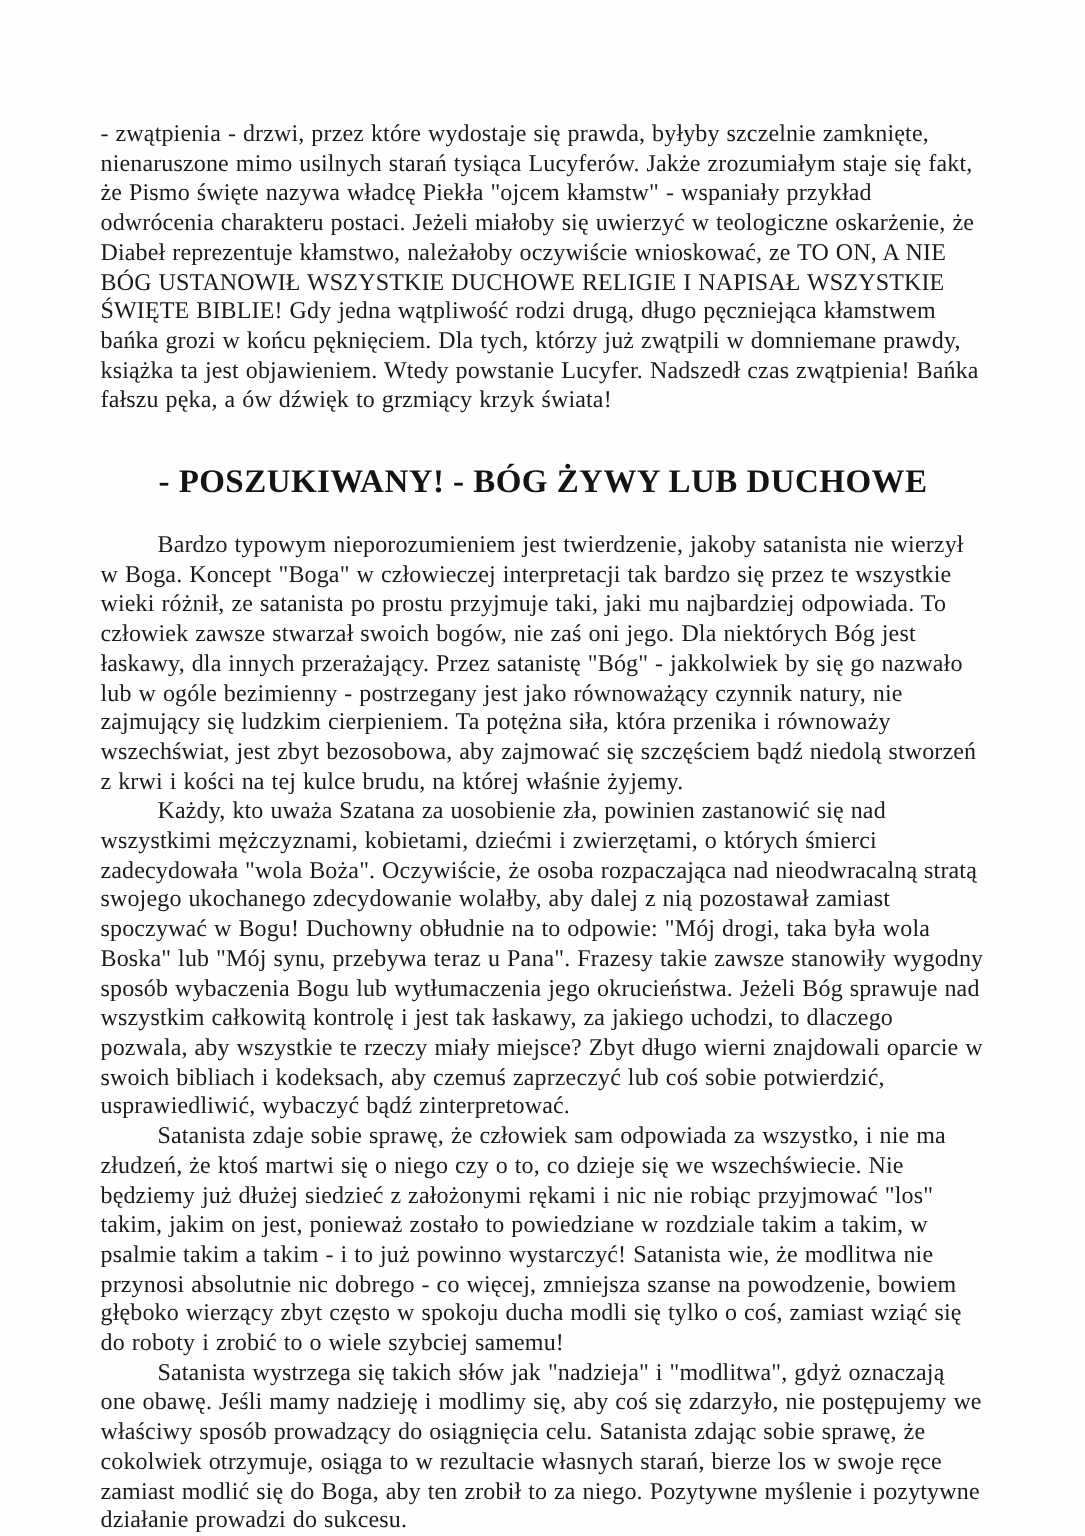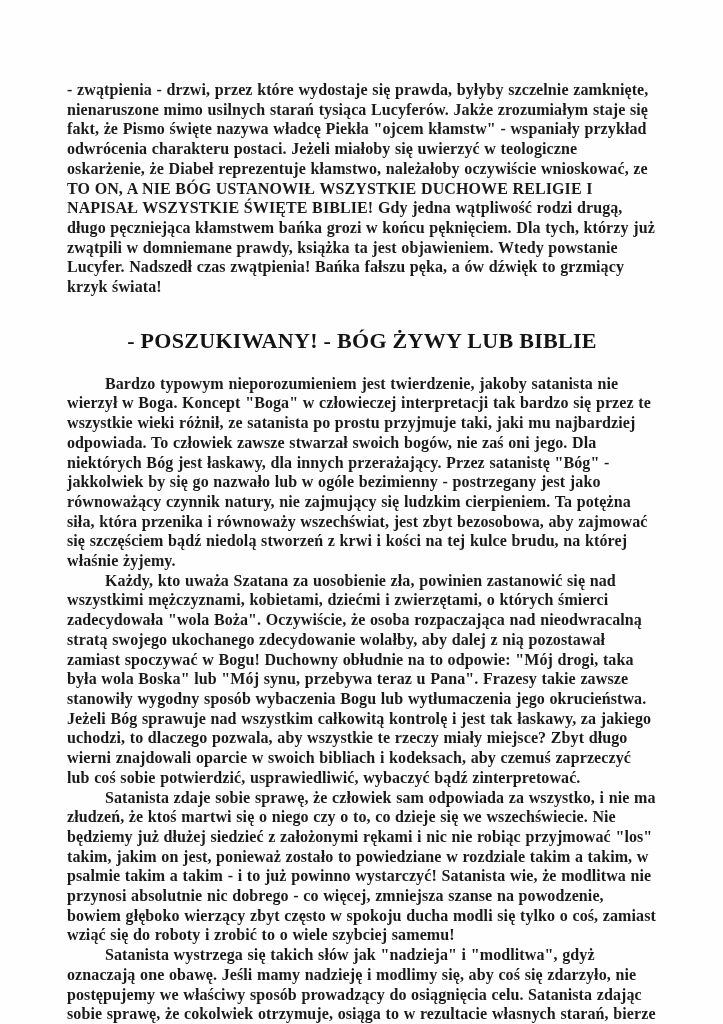--- a/index.html
+++ b/index.html
@@ -18,21 +18,20 @@
     font-family: "Liberation Serif", "DejaVu Serif", serif;
     color: #1b1b1b;
   }
   .body-text p {
     margin: 0;
     font-size: 16px;
     line-height: 19.7px;
     text-align: left;
     letter-spacing: 0.1px;
     word-spacing: 0.5px;
-    font-weight: bold;
   }
   .body-text p.indent {
     text-indent: 38px;
   }
   .section-heading {
     font-size: 22px;
     font-weight: bold;
     text-align: center;
     margin: 31px 0 20px 0;
     line-height: 26px;
@@ -41,21 +40,21 @@
   }
 </style>
 </head>
 <body>
 
 <div class="page">
   <div class="body-text">
 
     <p>- zwątpienia - drzwi, przez które wydostaje się prawda, byłyby szczelnie zamknięte, nienaruszone mimo usilnych starań tysiąca Lucyferów. Jakże zrozumiałym staje się fakt, że Pismo święte nazywa władcę Piekła "ojcem kłamstw" - wspaniały przykład odwrócenia charakteru postaci. Jeżeli miałoby się uwierzyć w teologiczne oskarżenie, że Diabeł reprezentuje kłamstwo, należałoby oczywiście wnioskować, ze TO ON, A NIE BÓG USTANOWIŁ WSZYSTKIE DUCHOWE RELIGIE I NAPISAŁ WSZYSTKIE ŚWIĘTE BIBLIE! Gdy jedna wątpliwość rodzi drugą, długo pęczniejąca kłamstwem bańka grozi w końcu pęknięciem. Dla tych, którzy już zwątpili w domniemane prawdy, książka ta jest objawieniem. Wtedy powstanie Lucyfer. Nadszedł czas zwątpienia! Bańka fałszu pęka, a ów dźwięk to grzmiący krzyk świata!</p>
 
-    <h1 class="section-heading">- POSZUKIWANY! - BÓG ŻYWY LUB BIBLIE</h1>
+    <h1 class="section-heading">- POSZUKIWANY! - BÓG ŻYWY LUB DUCHOWE</h1>
 
     <p class="indent">Bardzo typowym nieporozumieniem jest twierdzenie, jakoby satanista nie wierzył w Boga. Koncept "Boga" w człowieczej interpretacji tak bardzo się przez te wszystkie wieki różnił, ze satanista po prostu przyjmuje taki, jaki mu najbardziej odpowiada. To człowiek zawsze stwarzał swoich bogów, nie zaś oni jego. Dla niektórych Bóg jest łaskawy, dla innych przerażający. Przez satanistę "Bóg" - jakkolwiek by się go nazwało lub w ogóle bezimienny - postrzegany jest jako równoważący czynnik natury, nie zajmujący się ludzkim cierpieniem. Ta potężna siła, która przenika i równoważy wszechświat, jest zbyt bezosobowa, aby zajmować się szczęściem bądź niedolą stworzeń z krwi i kości na tej kulce brudu, na której właśnie żyjemy.</p>
 
     <p class="indent">Każdy, kto uważa Szatana za uosobienie zła, powinien zastanowić się nad wszystkimi mężczyznami, kobietami, dziećmi i zwierzętami, o których śmierci zadecydowała "wola Boża". Oczywiście, że osoba rozpaczająca nad nieodwracalną stratą swojego ukochanego zdecydowanie wolałby, aby dalej z nią pozostawał zamiast spoczywać w Bogu! Duchowny obłudnie na to odpowie: "Mój drogi, taka była wola Boska" lub "Mój synu, przebywa teraz u Pana". Frazesy takie zawsze stanowiły wygodny sposób wybaczenia Bogu lub wytłumaczenia jego okrucieństwa. Jeżeli Bóg sprawuje nad wszystkim całkowitą kontrolę i jest tak łaskawy, za jakiego uchodzi, to dlaczego pozwala, aby wszystkie te rzeczy miały miejsce? Zbyt długo wierni znajdowali oparcie w swoich bibliach i kodeksach, aby czemuś zaprzeczyć lub coś sobie potwierdzić, usprawiedliwić, wybaczyć bądź zinterpretować.</p>
 
     <p class="indent">Satanista zdaje sobie sprawę, że człowiek sam odpowiada za wszystko, i nie ma złudzeń, że ktoś martwi się o niego czy o to, co dzieje się we wszechświecie. Nie będziemy już dłużej siedzieć z założonymi rękami i nic nie robiąc przyjmować "los" takim, jakim on jest, ponieważ zostało to powiedziane w rozdziale takim a takim, w psalmie takim a takim - i to już powinno wystarczyć! Satanista wie, że modlitwa nie przynosi absolutnie nic dobrego - co więcej, zmniejsza szanse na powodzenie, bowiem głęboko wierzący zbyt często w spokoju ducha modli się tylko o coś, zamiast wziąć się do roboty i zrobić to o wiele szybciej samemu!</p>
 
     <p class="indent">Satanista wystrzega się takich słów jak "nadzieja" i "modlitwa", gdyż oznaczają one obawę. Jeśli mamy nadzieję i modlimy się, aby coś się zdarzyło, nie postępujemy we właściwy sposób prowadzący do osiągnięcia celu. Satanista zdając sobie sprawę, że cokolwiek otrzymuje, osiąga to w rezultacie własnych starań, bierze los w swoje ręce zamiast modlić się do Boga, aby ten zrobił to za niego. Pozytywne myślenie i pozytywne działanie prowadzi do sukcesu.</p>
 
     <p class="indent">Tak samo jak satanista nie modli się do Boga o pomoc, nie modli się o przebaczenie za swoje złe czyny. W innych religiach, gdy ktoś popełni coś złego, albo modli się do Boga o przebaczenie, albo spowiada się ziemskiemu pośrednikowi i prosi go, aby on modlił się do</p>

